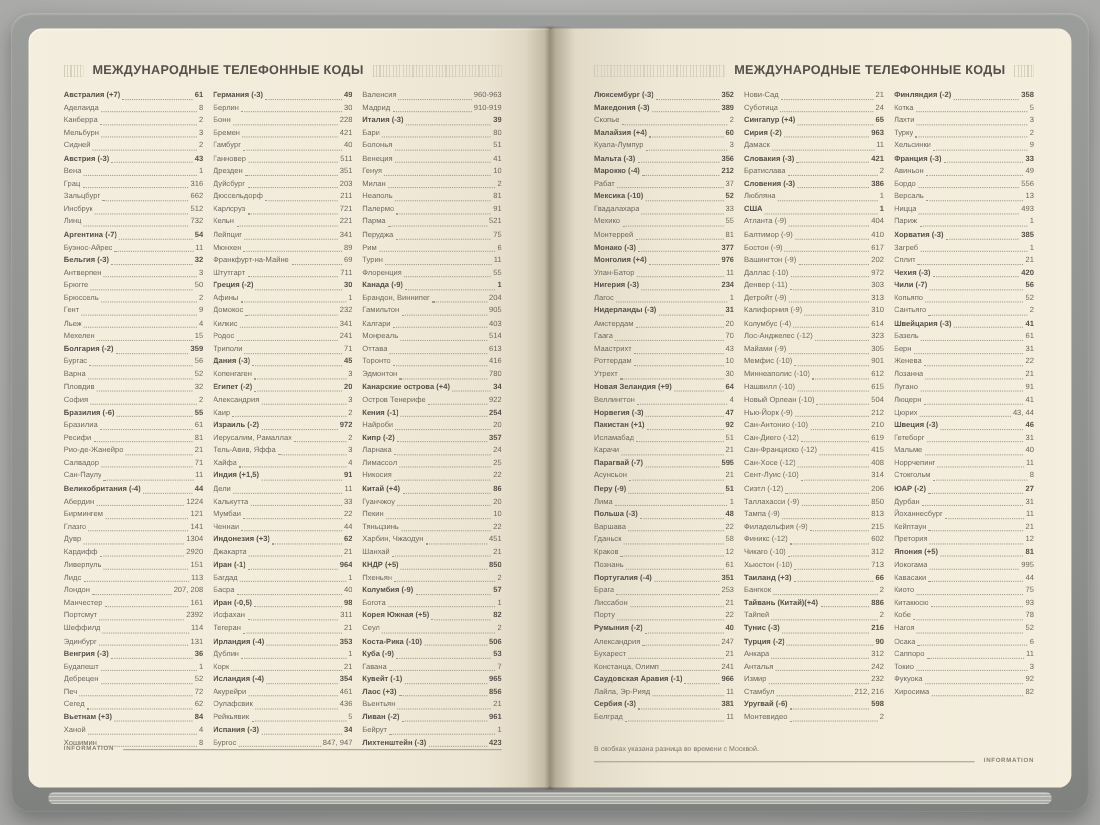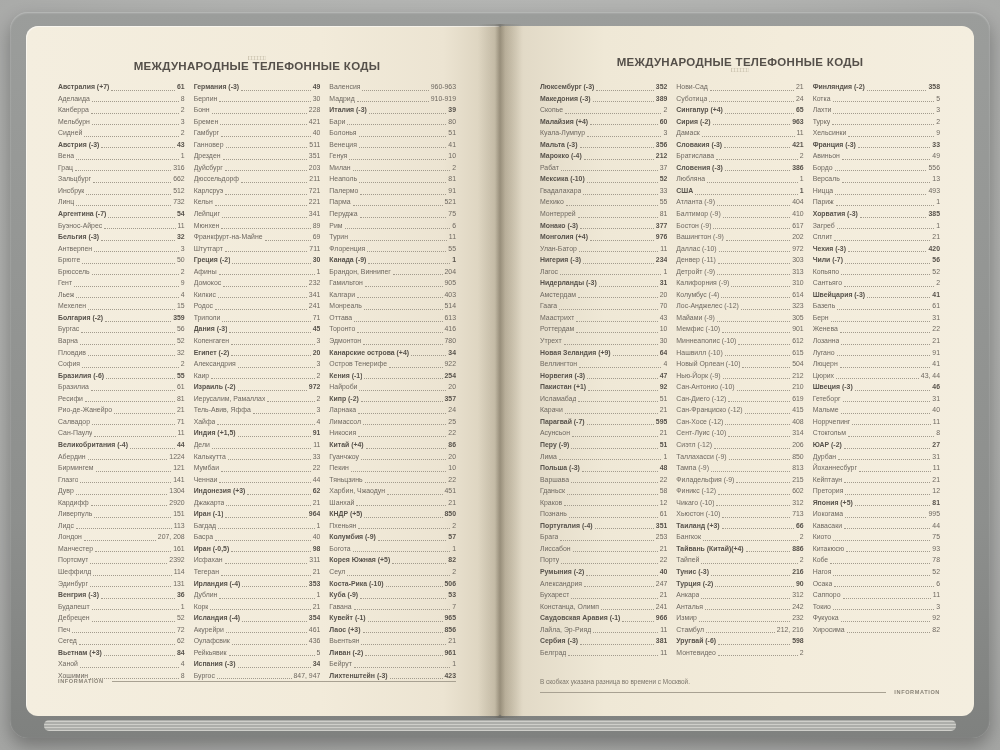--- a/index.html
+++ b/index.html
@@ -15,21 +15,21 @@
   .page.left{background:linear-gradient(90deg,#f4eedf 0%,#f2ebda 62%,#ece4d2 88%,#d8cfba 99%,#c4baa4 100%);
     border-radius:12px 2px 2px 12px;box-shadow:inset 1px 1px 0 rgba(255,255,255,.5);}
   .page.right{background:linear-gradient(90deg,#c4baa4 0%,#e2dac7 5%,#efe8d6 22%,#f3ecdb 60%,#f4eedf 100%);
     border-radius:2px 12px 12px 2px;}
   .gutter{position:absolute;left:50%;top:12px;bottom:20px;width:44px;transform:translateX(-50%);
     pointer-events:none;z-index:5;
     background:linear-gradient(90deg,rgba(70,60,40,0) 0%,rgba(70,60,40,.14) 38%,rgba(50,42,28,.30) 50%,rgba(70,60,40,.14) 62%,rgba(70,60,40,0) 100%);}
   .content{position:absolute;top:30px;bottom:40px;}
   .page.left  .content{left:32px;right:44px;}
   .page.right .content{left:40px;right:34px;}
-  .hdr{display:flex;align-items:center;height:16px;margin-bottom:9px;flex-direction:column;}
+  .hdr{display:flex;align-items:center;height:16px;margin-bottom:9px;}
   .hatch{height:11px;
     background-image:repeating-linear-gradient(90deg,#d9d1be 0 1px,rgba(0,0,0,0) 1px 3px);
     box-shadow:inset 0 0 0 .5px rgba(160,150,130,.25);}
   .hatch.short{width:18px;}
   .hatch.long{flex:1;}
   .hdr .t{font-weight:bold;font-stretch:condensed;font-size:11.5px;letter-spacing:.3px;
     color:#55504a;padding:0 8px;white-space:nowrap;}
   .cols{display:flex;gap:9px;height:604px;overflow:hidden;}
   .col{flex:1;min-width:0;overflow:hidden;}
   .row{display:flex;height:11.55px;line-height:11.55px;font-size:6.9px;font-stretch:condensed;

